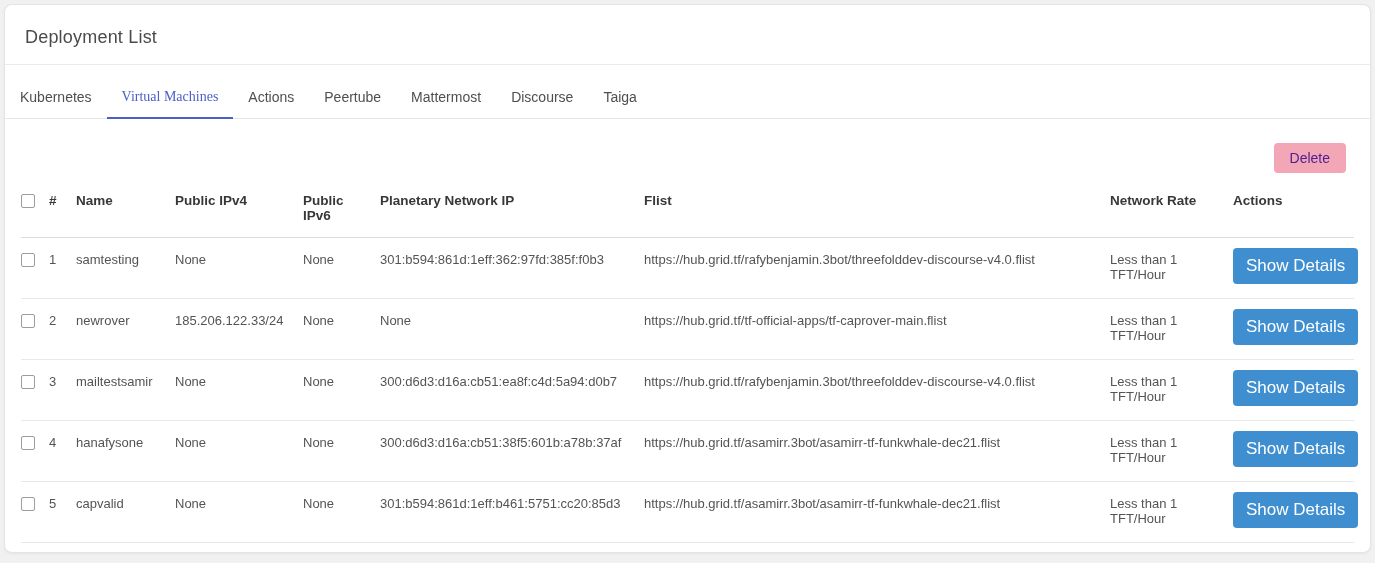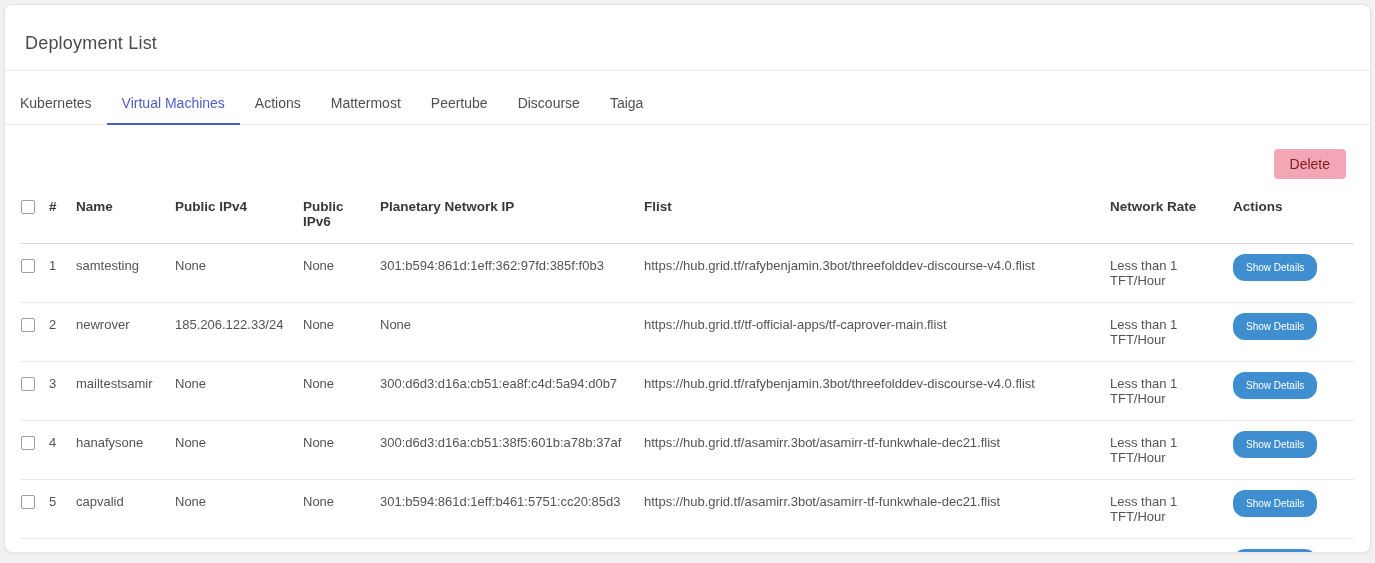--- a/index.html
+++ b/index.html
@@ -12,21 +12,21 @@
   .card {
     position: absolute;
     left: 4px; top: 4px; right: 4px; bottom: 10px;
     background: #ffffff;
     border: 1px solid #e4e4e4;
     border-radius: 8px;
     box-shadow: 0 1px 3px rgba(0,0,0,0.05);
     overflow: hidden;
   }
   .card-header {
-    padding: 28px 20px 16px 20px;
+    padding: 22px 20px 16px 20px;
     border-bottom: 1px solid #ebebeb;
   }
   .page-title {
     font-size: 18px;
     font-weight: 500;
     color: #4b4b4b;
     letter-spacing: 0.2px;
   }
   .tabs-bar {
     display: flex;
@@ -38,29 +38,30 @@
     color: #4f4f4f;
     padding: 10px 15px 12px 15px;
     cursor: pointer;
     border-bottom: 2px solid transparent;
     margin-bottom: -1px;
     white-space: nowrap;
   }
   .tab.active {
     color: #4c5ec7;
     border-bottom-color: #4c5ec7;
+    font-family: Liberation Serif, serif;
   }
   .toolbar {
     display: flex;
     justify-content: flex-end;
     padding: 24px 24px 6px 16px;
   }
   .btn-delete {
     background: #f3a6b5;
-    color: #7f1d1d;
+    color: #4c1d95;
     border: none;
     border-radius: 4px;
     font-size: 14px;
     font-family: inherit;
     padding: 7px 16px;
     cursor: not-allowed;
   }
   .table-wrap { padding: 0 16px; }
   table {
     width: 100%;
@@ -100,44 +101,44 @@
     border: 1px solid #9d9d9d;
     border-radius: 2px;
     background: #fff;
     margin-top: 1px;
     cursor: pointer;
   }
   .btn-details {
     background: #3e8ed0;
     color: #ffffff;
     border: none;
-    border-radius: 12px;
-    font-size: 10px;
+    border-radius: 4px;
+    font-size: 17px;
     font-family: inherit;
     padding: 8px 13px;
     cursor: pointer;
     white-space: nowrap;
   }
   td.cell-actions { padding-top: 10px; }
 </style>
 </head>
 <body>
 
 <div class="card">
 
   <div class="card-header">
     <div class="page-title">Deployment List</div>
   </div>
 
   <div class="tabs-bar">
     <div class="tab">Kubernetes</div>
     <div class="tab active">Virtual Machines</div>
     <div class="tab">Actions</div>
+    <div class="tab">Peertube</div>
     <div class="tab">Mattermost</div>
-    <div class="tab">Peertube</div>
     <div class="tab">Discourse</div>
     <div class="tab">Taiga</div>
   </div>
 
   <div class="toolbar">
     <button class="btn-delete" disabled="">Delete</button>
   </div>
 
   <div class="table-wrap">
     <table>

